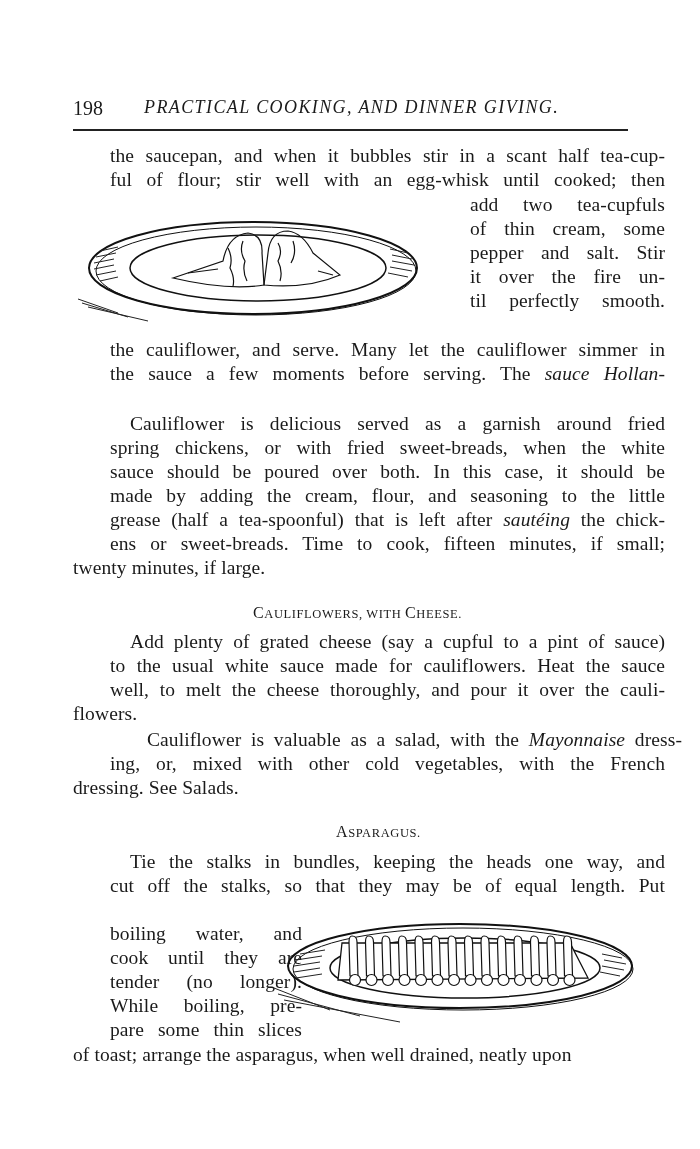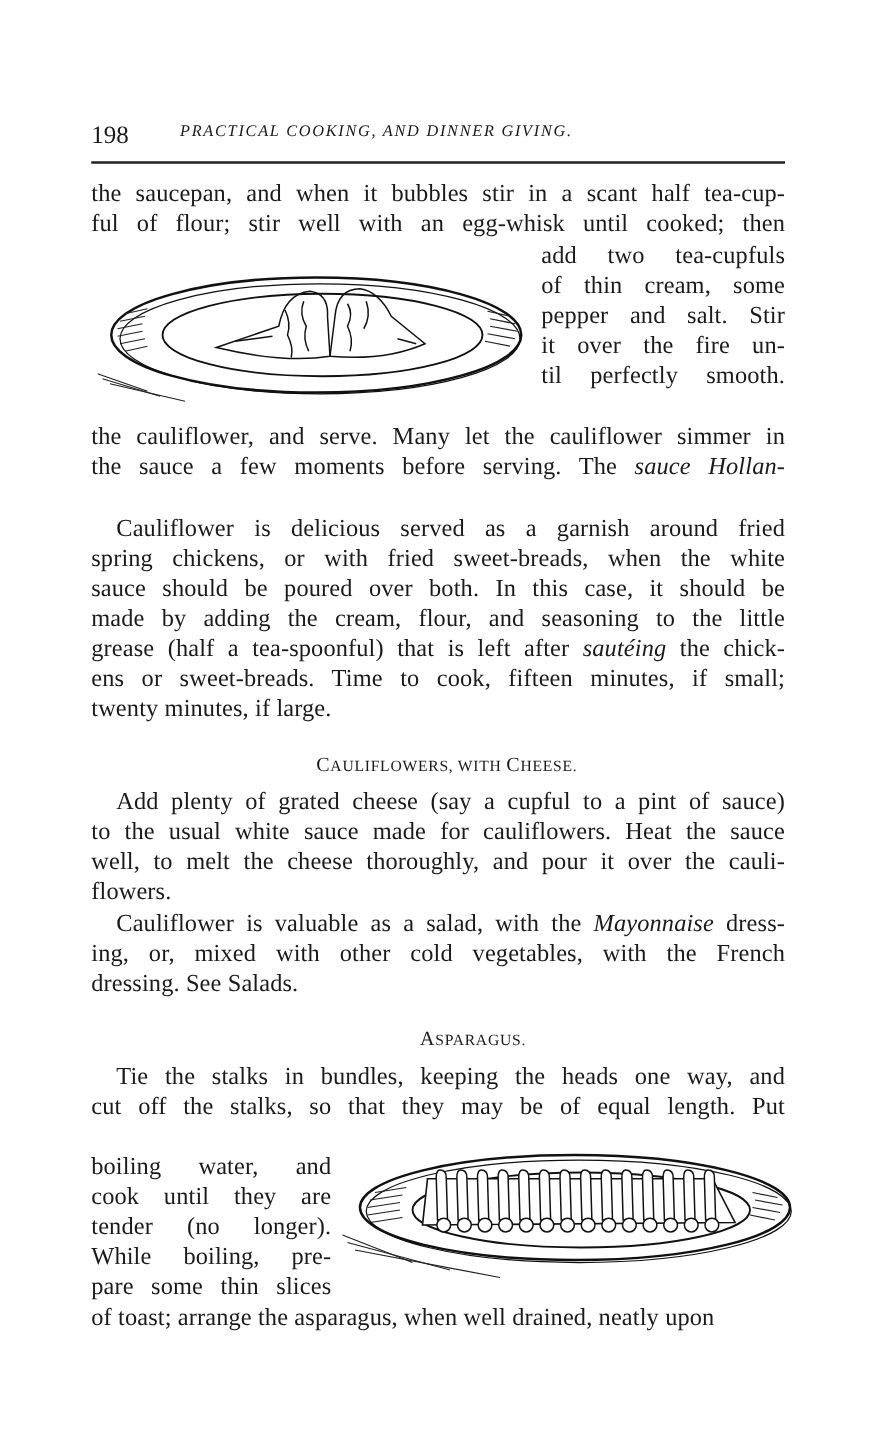--- a/index.html
+++ b/index.html
@@ -3,25 +3,25 @@
 <meta charset="utf-8">
 <style>
   html, body { margin: 0; padding: 0; background: #ffffff; }
   body { width: 700px; height: 1149px; position: relative; overflow: hidden;
          font-family: "DejaVu Serif", "Liberation Serif", serif; color: #1a1a1a; }
   .page { position: absolute; left: 0; top: 0; width: 700px; height: 1149px; }
   .header { position: absolute; left: 73px; top: 97px; width: 556px; height: 24px;
             font-size: 15px; }
   .header .num { position: absolute; left: 0; top: 0; font-family: "Liberation Serif", serif; font-size: 20px; }
   .header .title { position: absolute; left: 71px; top: 0; font-style: italic; letter-spacing: 1.4px;
-                   font-family: "Liberation Serif", serif; font-size: 13px; }
+                   font-family: "Liberation Serif", serif; font-size: 18px; }
   .rule { position: absolute; left: 73px; top: 129px; width: 555px; height: 2px; background: #222; }
   .line { position: absolute; left: 73px; font-family: "Liberation Serif", serif; font-size: 19.5px;
           line-height: 24px; white-space: nowrap; letter-spacing: 0.1px; }
-  .just { text-align: justify; text-align-last: justify; }
+  .just { text-align: justify; text-align-last: justify; margin-left: 37px; }
   .head { position: absolute; font-family: "Liberation Serif", serif; font-size: 16px; letter-spacing: 0.6px;
           white-space: nowrap; margin-left: 38px; }
   .head .sc { font-size: 12.5px; }
   em { font-style: italic; }
   svg.fig { position: absolute; }
 </style>
 </head>
 <body>
 
 <div class="page">
@@ -84,21 +84,21 @@
   <div class="line just" style="top:532px;width:555px">ens or sweet-breads.  Time to cook, fifteen minutes, if small;</div>
   <div class="line" style="top:556px">twenty minutes, if large.</div>
 
   <div class="head" style="left:215px;top:604px"><span>C</span><span class="sc">AULIFLOWERS, WITH </span><span>C</span><span class="sc">HEESE.</span></div>
 
   <div class="line just" style="left:93px;top:630px;width:535px">Add plenty of grated cheese (say a cupful to a pint of sauce)</div>
   <div class="line just" style="top:654px;width:555px">to the usual white sauce made for cauliflowers.  Heat the sauce</div>
   <div class="line just" style="top:678px;width:555px">well, to melt the cheese thoroughly, and pour it over the cauli-</div>
   <div class="line" style="top:702px">flowers.</div>
 
-  <div class="line just" style="left:93px;top:728px;width:535px"><span>Cauliflower is valuable as a salad, with the </span><em>Mayonnaise</em><span> dress-</span></div>
+  <div class="line just" style="left:110px;top:728px;width:535px"><span>Cauliflower is valuable as a salad, with the </span><em>Mayonnaise</em><span> dress-</span></div>
   <div class="line just" style="top:752px;width:555px">ing, or, mixed with other cold vegetables, with the French</div>
   <div class="line" style="top:776px">dressing.  See Salads.</div>
 
   <div class="head" style="left:298px;top:823px"><span>A</span><span class="sc">SPARAGUS.</span></div>
 
   <div class="line just" style="top:874px;width:555px">cut off the stalks, so that they may be of equal length.  Put</div>
   <div class="line just" style="left:93px;top:850px;width:535px">Tie the stalks in bundles, keeping the heads one way, and</div>
 
   <div class="line just" style="top:922px;width:192px">boiling water, and</div>
   <div class="line just" style="top:946px;width:192px">cook until they are</div>

